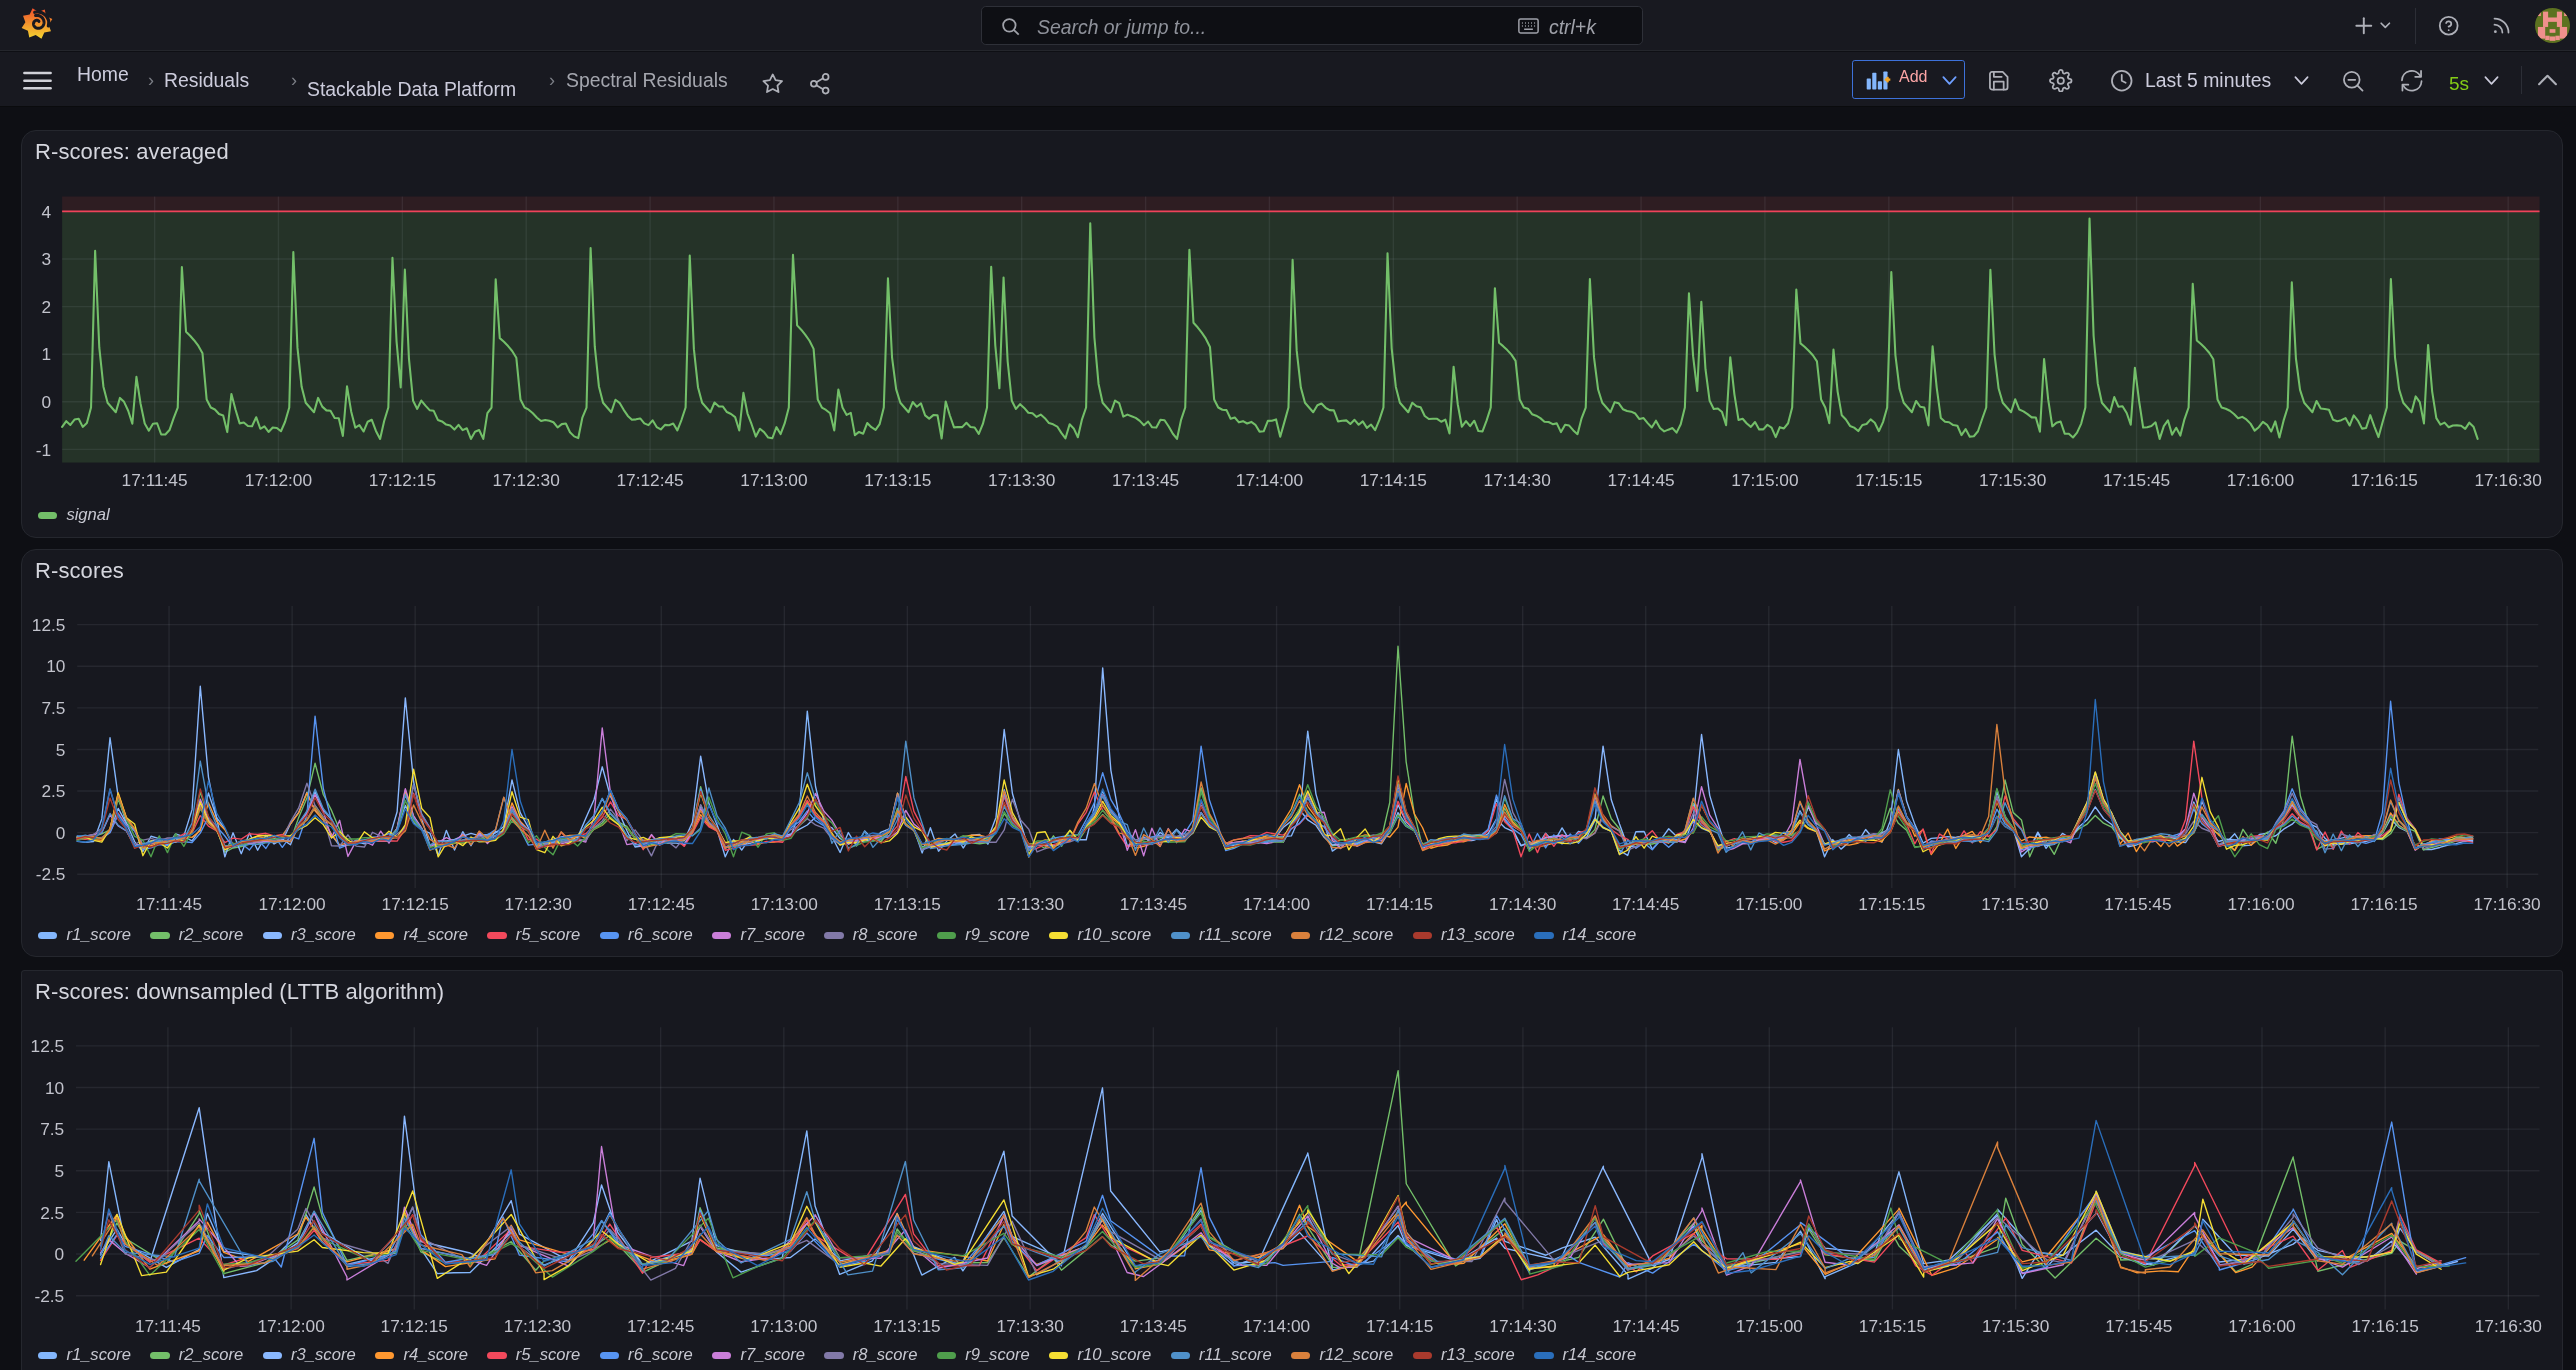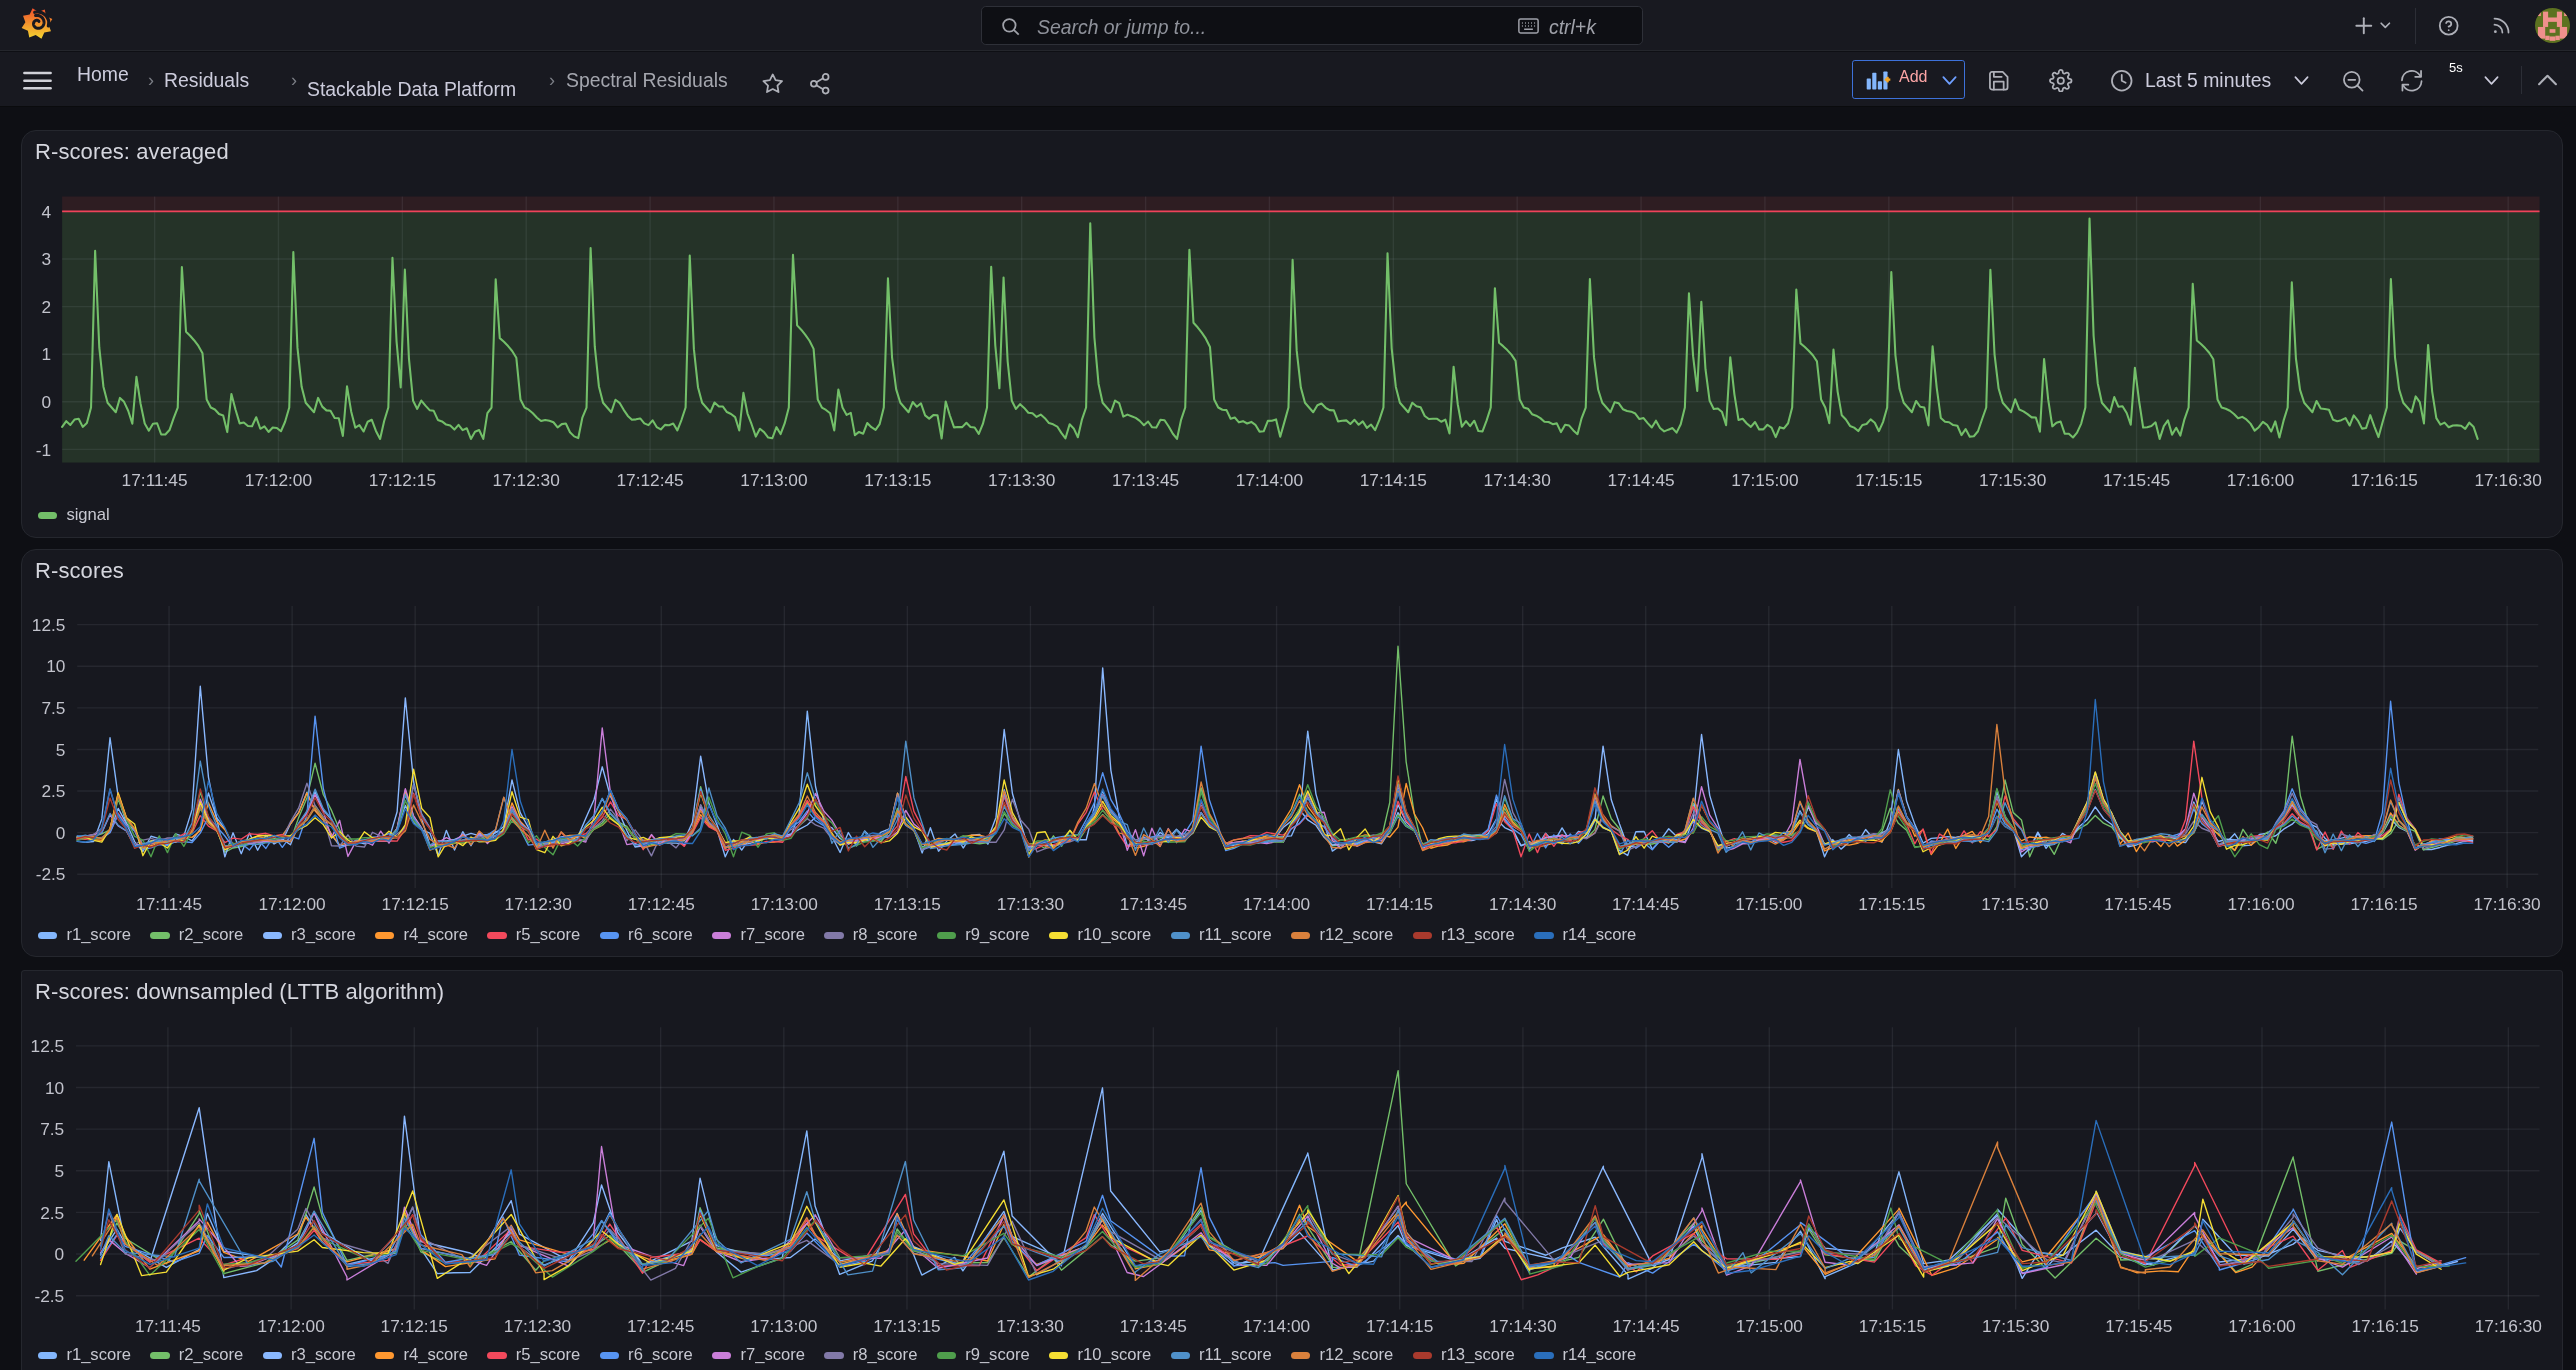--- a/index.html
+++ b/index.html
@@ -1,20 +1,20 @@
 <!DOCTYPE html>
 <html style="font-size:11px"><head><meta charset="utf-8"><style>
 * { margin:0; padding:0; box-sizing:border-box; }
 html,body { width:2576px; height:1371px; background:#0e0f14; font-family:"Liberation Sans",sans-serif; overflow:hidden; position:relative; }
 .abs { position:absolute; }
 #nav { position:absolute; left:0; top:0; width:2576px; height:51px; background:#181920; border-bottom:1.4px solid #24262c;font-style:italic; }
 #toolbar { position:absolute; left:0; top:52px; width:2576px; height:55px; background:#181920; border-bottom:1.4px solid #0a0b0d; }
 .panel { position:absolute; left:21px; width:2542px; background:#17181f; border:1.4px solid #25272e; border-radius:15px; }
 .ptitle { position:absolute; left:13px; top:8.3px; font-size:22px; font-weight:500; color:#d5d6de; letter-spacing:0.1px; }
-.legend { position:absolute; left:16px; display:flex; gap:19.4px; align-items:center; font-size:16.6px; color:#c7c8d1; }
+.legend { position:absolute; left:16px; display:flex; gap:19.4px; align-items:center; font-size:16.6px; color:#c7c8d1;font-style:italic; }
 .li { display:flex; align-items:center; gap:9px; white-space:nowrap; }
 .sw { display:inline-block; width:19.4px; height:7px; border-radius:3.5px; }
 .crumb { color:#ccccdc; font-size:19.4px; }
 .crumbsep { color:#7b7e86; font-size:18px; padding:0 11px; }
 svg.chart { position:absolute; left:0; top:0; }
 </style></head>
 <body>
 <div id="nav">
 <svg width="32" height="35" viewBox="0 0 46 50" style="position:absolute;left:21px;top:6.2px">
 <defs>
@@ -145,21 +145,21 @@
       <circle cx="11" cy="11" r="8"></circle>
       <line x1="16.6" y1="16.6" x2="22" y2="22"></line>
       <line x1="7.5" y1="11" x2="14.5" y2="11"></line>
     </svg>
   <svg style="position:absolute;left:2400px;top:16.6px" width="23.5" height="23.5" viewBox="0 0 24 24" fill="none" stroke="#aeb0b8" stroke-width="1.8" stroke-linecap="round" stroke-linejoin="round">
       <path d="M21.5 2v6h-6"></path>
       <path d="M2.5 22v-6h6"></path>
       <path d="M2 11.5a10 10 0 0 1 18.8-4.3"></path>
       <path d="M22 12.5a10 10 0 0 1-18.8 4.3"></path>
     </svg>
-  <span class="abs" style="left:2449px;top:8px;font-size:13px;color:#ffffff;">5s</span>
+  <span class="abs" style="left:2449px;top:21px;font-size:19px;color:#84cc16;">5s</span>
   <svg style="position:absolute;left:2484px;top:23px" width="15" height="11" viewBox="0 0 22 16" fill="none" stroke="#ccccdc" stroke-width="2.4" stroke-linecap="round" stroke-linejoin="round">
       <polyline points="2,3 11,13 20,3"></polyline>
     </svg>
   <div class="abs" style="left:2521px;top:14px;width:1.4px;height:28px;background:#2c2e36;"></div>
   <svg style="position:absolute;left:2537px;top:21.4px" width="21" height="14" viewBox="0 0 30 20" fill="none" stroke="#aeb0b8" stroke-width="3" stroke-linecap="round" stroke-linejoin="round">
       <polyline points="3,16 15,4 27,16"></polyline>
     </svg>
 </div>
 
 <div class="panel" style="top:130px;height:408px;">

